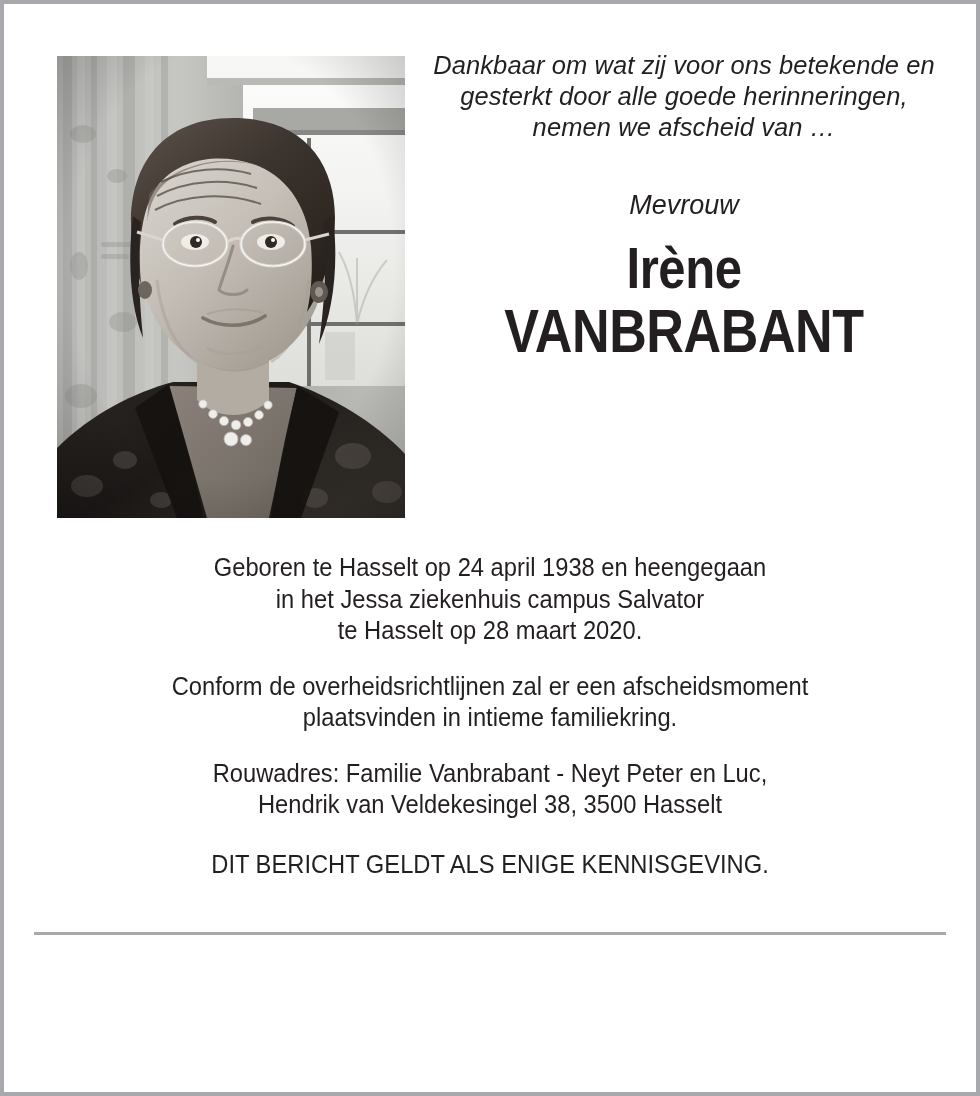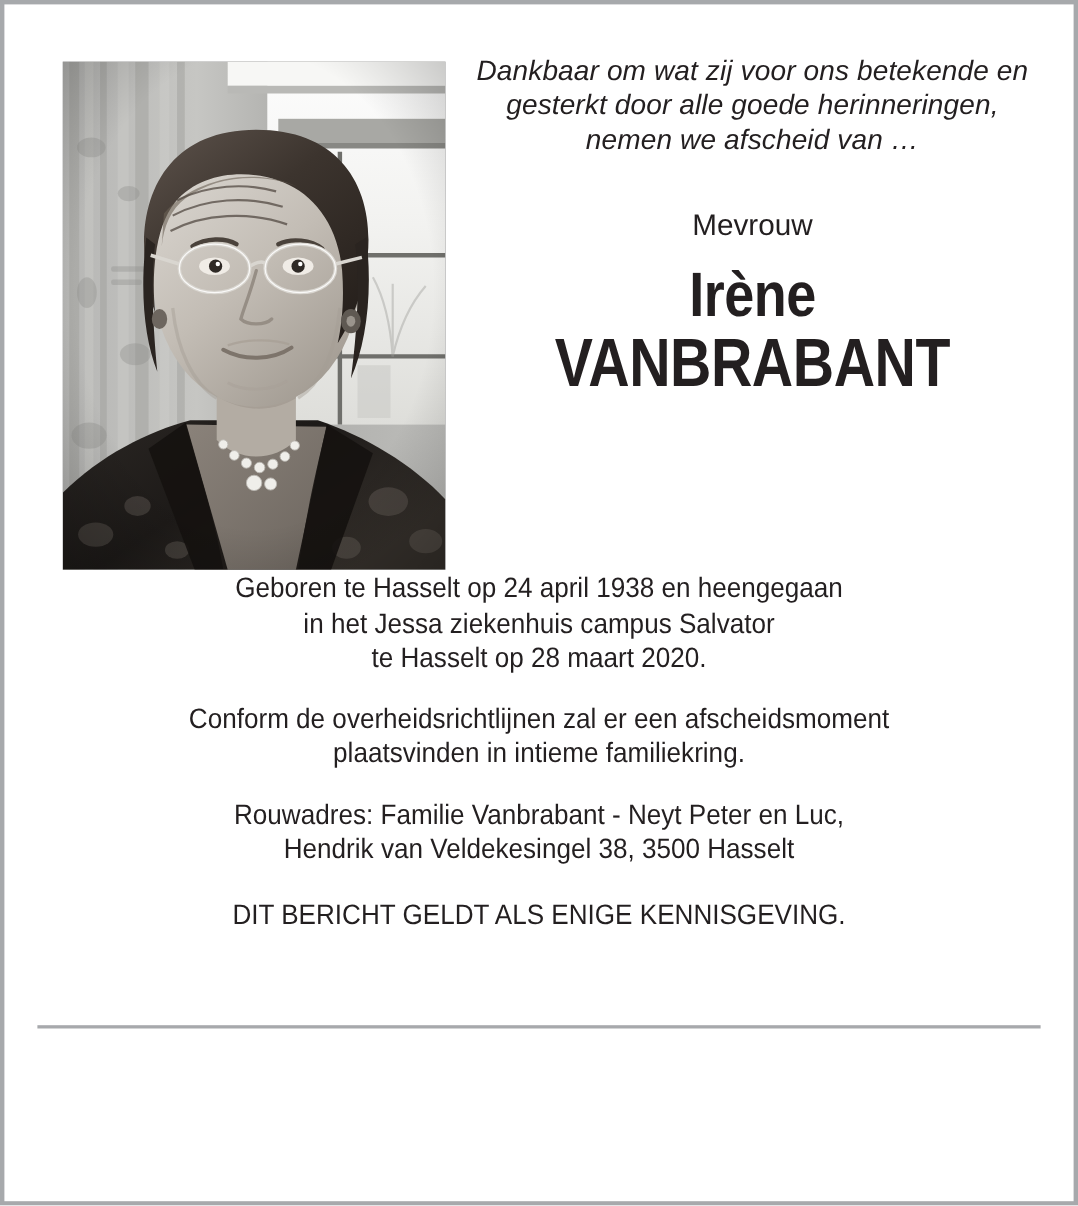--- a/index.html
+++ b/index.html
@@ -59,20 +59,21 @@
     color: #231f20;
     letter-spacing: 0.1px;
   }
 
   .salutation {
     margin-top: 46px;
     font-size: 27px;
     line-height: 32px;
     color: #231f20;
     font-weight: 400;
+    font-style: italic;
   }
 
   .firstname {
     margin-top: 16px;
     font-size: 57px;
     line-height: 62px;
     font-weight: 700;
     color: #231f20;
     font-stretch: condensed;
     transform: scaleX(0.86);
@@ -89,21 +90,21 @@
     font-stretch: condensed;
     transform: scaleX(0.84);
     transform-origin: center top;
     letter-spacing: -0.5px;
   }
 
   
   .body-block {
     position: absolute;
     left: 36px;
-    top: 516px;
+    top: 548px;
     width: 900px;
     text-align: center;
     color: #231f20;
   }
 
   .para {
     font-size: 25.5px;
     line-height: 31.5px;
     transform: scaleX(0.93);
     transform-origin: center top;

